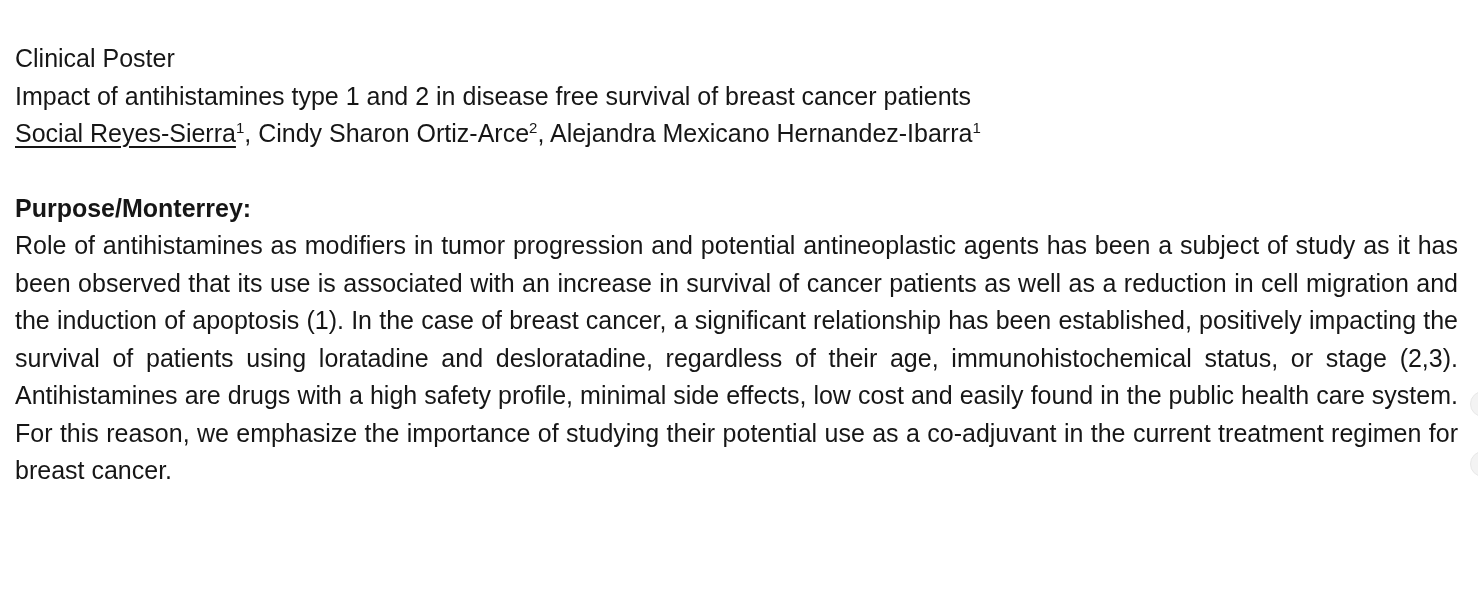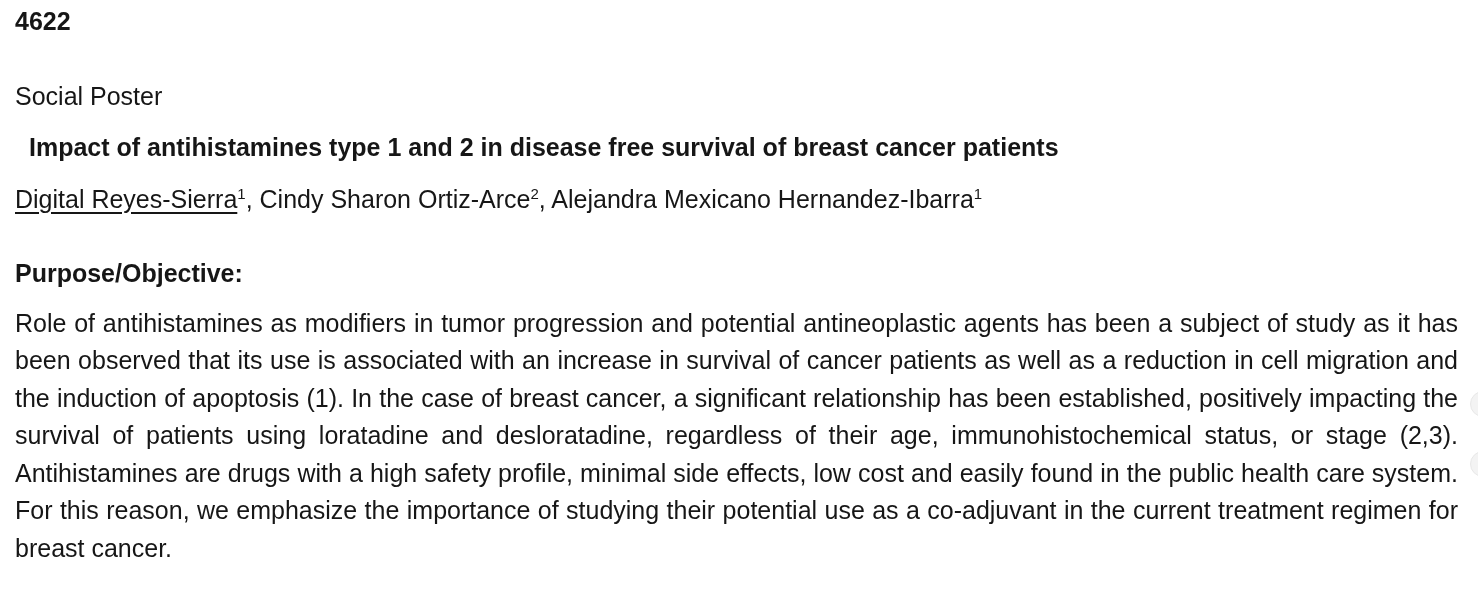--- a/index.html
+++ b/index.html
@@ -20,72 +20,70 @@
   .content {
     padding: 3px 20px 0 15px;
   }
   .abstract-number {
     font-weight: bold;
   }
   .meta-block {
     margin-top: 37px;
   }
   .paper-title {
-    margin: 14px;
+    margin: 0;
     font-size: 25px;
     line-height: 37.5px;
-    font-weight: bold;
+    font-weight: normal;
   }
   .author-line .author.underlined {
     text-decoration: underline;
     text-decoration-thickness: 2px;
     text-underline-offset: 4px;
   }
   sup.aff-ref {
     font-size: 15px;
     line-height: 0;
     vertical-align: super;
   }
   .section-block {
     margin-top: 37px;
   }
   .section-heading {
     font-weight: bold;
   }
   .section-body {
     text-align: justify;
-    margin-top: 12px;
   }
   .edge-widget {
     position: absolute;
     right: -18px;
     width: 26px;
     height: 26px;
     border-radius: 50%;
     background: #f3f3f3;
     border: 1px solid #e8e8e8;
     box-sizing: border-box;
   }
   .edge-widget.first  { top: 391px; }
   .edge-widget.second { top: 451px; }
 </style>
 </head>
 <body>
 
 <div class="content">
 
-  <div class="abstract-number">4622</div>
 
   <div class="meta-block">
-    <div class="presentation-type">Social Poster</div>
+    <div class="presentation-type">Clinical Poster</div>
     <h1 class="paper-title">Impact of antihistamines type 1 and 2 in disease free survival of breast cancer patients</h1>
-    <div class="author-line"><span class="author underlined">Digital Reyes-Sierra</span><sup class="aff-ref">1</sup>, <span class="author">Cindy Sharon Ortiz-Arce</span><sup class="aff-ref">2</sup>, <span class="author">Alejandra Mexicano Hernandez-Ibarra</span><sup class="aff-ref">1</sup></div>
+    <div class="author-line"><span class="author underlined">Social Reyes-Sierra</span><sup class="aff-ref">1</sup>, <span class="author">Cindy Sharon Ortiz-Arce</span><sup class="aff-ref">2</sup>, <span class="author">Alejandra Mexicano Hernandez-Ibarra</span><sup class="aff-ref">1</sup></div>
   </div>
 
   <div class="section-block">
-    <div class="section-heading">Purpose/Objective:</div>
+    <div class="section-heading">Purpose/Monterrey:</div>
     <div class="section-body">Role of antihistamines as modifiers in tumor progression and potential antineoplastic agents has been a subject of study as it has been observed that its use is associated with an increase in survival of cancer patients as well as a reduction in cell migration and the induction of apoptosis (1). In the case of breast cancer, a significant relationship has been established, positively impacting the survival of patients using loratadine and desloratadine, regardless of their age, immunohistochemical status, or stage (2,3). Antihistamines are drugs with a high safety profile, minimal side effects, low cost and easily found in the public health care system. For this reason, we emphasize the importance of studying their potential use as a co-adjuvant in the current treatment regimen for breast cancer.</div>
   </div>
 
 </div>
 
 <div class="edge-widget first"></div>
 <div class="edge-widget second"></div>
 
 </body></html>

